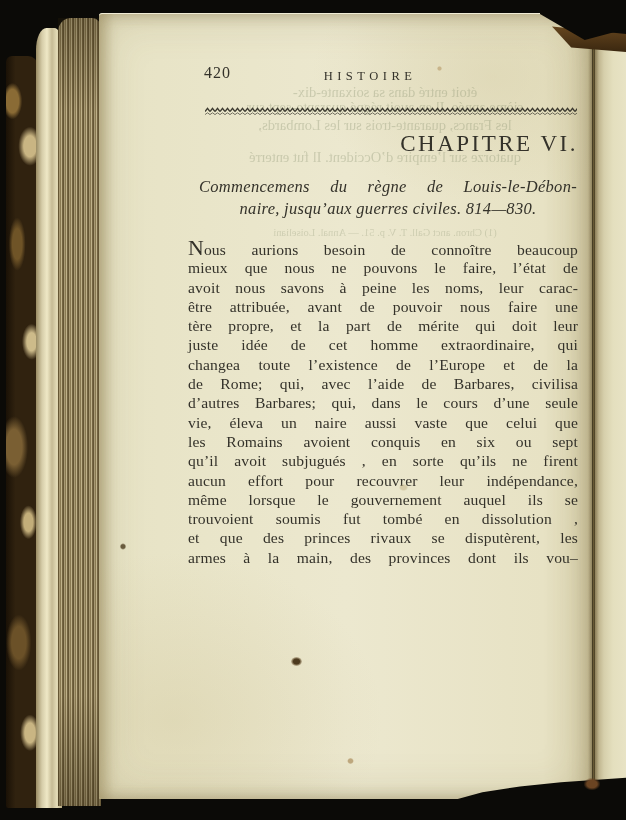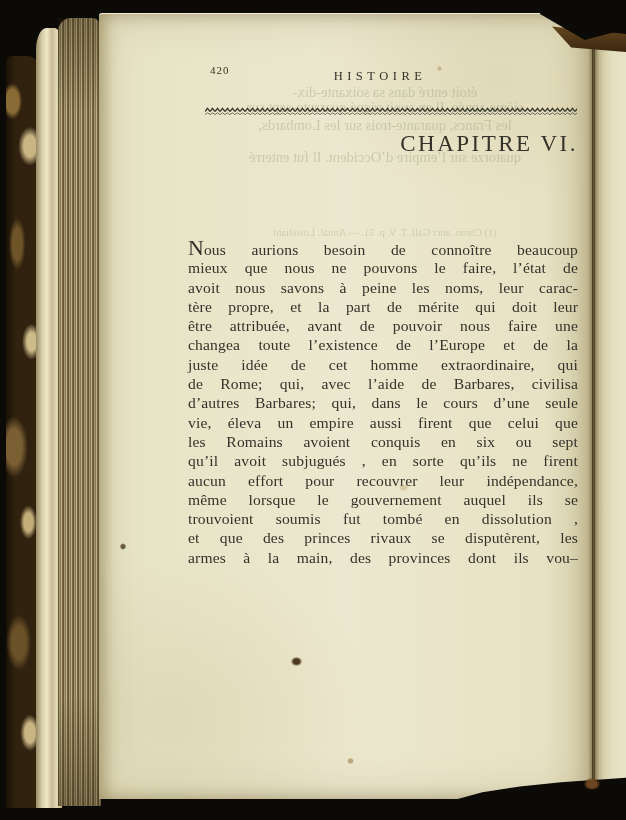--- a/index.html
+++ b/index.html
@@ -48,23 +48,23 @@
     clip-path:polygon(0 15%,100% 40%,100% 100%,26% 85%);}
   .corner-tr-black{position:absolute;right:0;top:0;width:86px;height:50px;z-index:5;background:#0b0a07;
     clip-path:polygon(0 0,100% 0,100% 58%,52% 80%,0 28%);}
   .corner-br{position:absolute;left:455px;right:0;bottom:12px;height:46px;z-index:5;background:#0b0a07;
     clip-path:polygon(0 100%,0 82%,16% 66%,38% 53%,62% 44%,100% 34%,100% 100%);}
   .gutter-foot{position:absolute;left:584px;bottom:30px;width:16px;height:12px;z-index:6;
     background:radial-gradient(ellipse at center,#6b4422 0 45%,transparent 75%);}
 
   
   .ink{color:#34322a;}
-  .pagenum{position:absolute;left:111px;top:50px;font-size:11px;letter-spacing:1px;
+  .pagenum{position:absolute;left:105px;top:50px;font-size:16px;letter-spacing:1px;
     font-feature-settings:"onum" 1;}
-  .running-title{position:absolute;left:86px;top:55px;width:390px;text-align:center;
+  .running-title{position:absolute;left:76px;top:55px;width:390px;text-align:center;
     font-size:12.5px;letter-spacing:4.5px;}
   .zigzag{position:absolute;left:106px;top:92px;}
   .chapter{position:absolute;left:89px;top:117px;width:390px;padding-left:14px;box-sizing:border-box;
     text-align:right;font-size:23px;letter-spacing:2.5px;}
   .subtitle{position:absolute;left:100px;top:162px;width:378px;font-style:italic;
     font-size:16.5px;line-height:22px;letter-spacing:.3px;}
   .subtitle .l1{text-align:justify;text-align-last:justify;}
   .subtitle .l2{text-align:center;}
   .body-text{position:absolute;left:89px;top:225px;width:390px;font-size:15.6px;letter-spacing:.15px;}
   .body-line{height:19.3px;line-height:19.3px;text-align:justify;text-align-last:justify;
@@ -114,32 +114,36 @@
         <pattern id="zz" width="5" height="10" patternUnits="userSpaceOnUse">
           <path d="M0 5.6 L2.5 2.4 L5 5.6" fill="none" stroke="#3a382e" stroke-width="1.35"></path>
           <path d="M0 8.6 L2.5 6.8 L5 8.6" fill="none" stroke="#3a382e" stroke-width="0.8" opacity="0.85"></path>
         </pattern>
       </defs>
       <rect width="372" height="10" fill="url(#zz)"></rect>
     </svg>
 
     <div class="chapter">CHAPITRE VI.</div>
 
+    <div class="subtitle">
+      <div class="l1">Commencemens du règne de Louis-le-Débon-</div>
+      <div class="l2">naire, jusqu’aux guerres civiles. 814—830.</div>
+    </div>
 
     <div class="body-text">
       <div class="body-line">Nous aurions besoin de connoître beaucoup</div>
       <div class="body-line">mieux que nous ne pouvons le faire, l’état de</div>
       <div class="body-line">avoit nous savons à peine les noms, leur carac-</div>
+      <div class="body-line">être attribuée, avant de pouvoir nous faire une</div>
       <div class="body-line">tère propre, et la part de mérite qui doit leur</div>
-      <div class="body-line">être attribuée, avant de pouvoir nous faire une</div>
+      <div class="body-line">juste idée de cet homme extraordinaire, qui</div>
       <div class="body-line">changea toute l’existence de l’Europe et de la</div>
-      <div class="body-line">juste idée de cet homme extraordinaire, qui</div>
       <div class="body-line">de Rome; qui, avec l’aide de Barbares, civilisa</div>
       <div class="body-line">d’autres Barbares; qui, dans le cours d’une seule</div>
-      <div class="body-line">vie, éleva un empire aussi firent que celui que</div>
+      <div class="body-line">vie, éleva un naire aussi vaste que celui que</div>
       <div class="body-line">les Romains avoient conquis en six ou sept</div>
       <div class="body-line">qu’il avoit subjugués , en sorte qu’ils ne firent</div>
       <div class="body-line">aucun effort pour recouvrer leur indépendance,</div>
       <div class="body-line">même lorsque le gouvernement auquel ils se</div>
       <div class="body-line">trouvoient soumis fut tombé en dissolution ,</div>
       <div class="body-line">et que des princes rivaux se disputèrent, les</div>
       <div class="body-line">armes à la main, des provinces dont ils vou–</div>
     </div>
 
     <div class="spot s1"></div>

